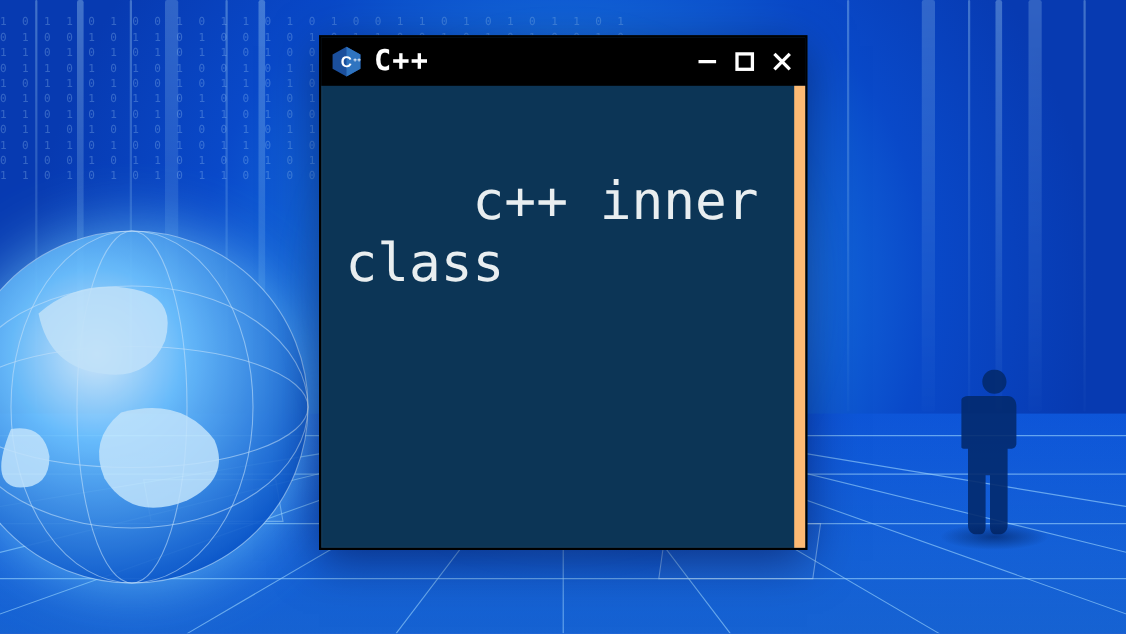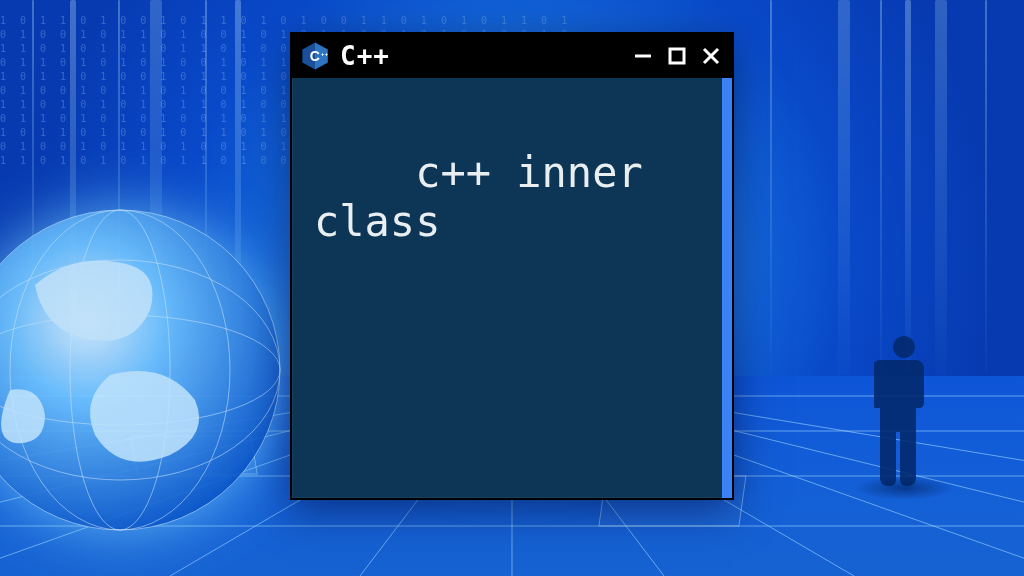--- a/index.html
+++ b/index.html
@@ -63,22 +63,22 @@
   }
   .titlebar .appicon { width:30px; height:30px; margin-right:10px; flex:none; }
   .titlebar .title { flex:1; }
   .titlebar .controls { display:flex; gap:12px; align-items:center; }
   .titlebar .ctl { width:22px; height:22px; display:flex; align-items:center; justify-content:center; color:#fff; }
   .titlebar .ctl svg { width:20px; height:20px; }
 
   .body {
     flex:1; padding:20px 22px; color:#e9eef0;
     font-family:"DejaVu Sans Mono","Liberation Mono","Courier New",monospace;
-    font-size:42px; line-height:1.18; font-weight:400;
-    border-right:10px solid #3b82f6;
+    font-size:48px; line-height:1.18; font-weight:400;
+    border-right:10px solid #fdba74;
     white-space:pre-wrap; word-break:break-word;
   } 
 
 </style>
 </head>
 <body>
 
 <div class="bg"></div>
 
 <div class="rails">

